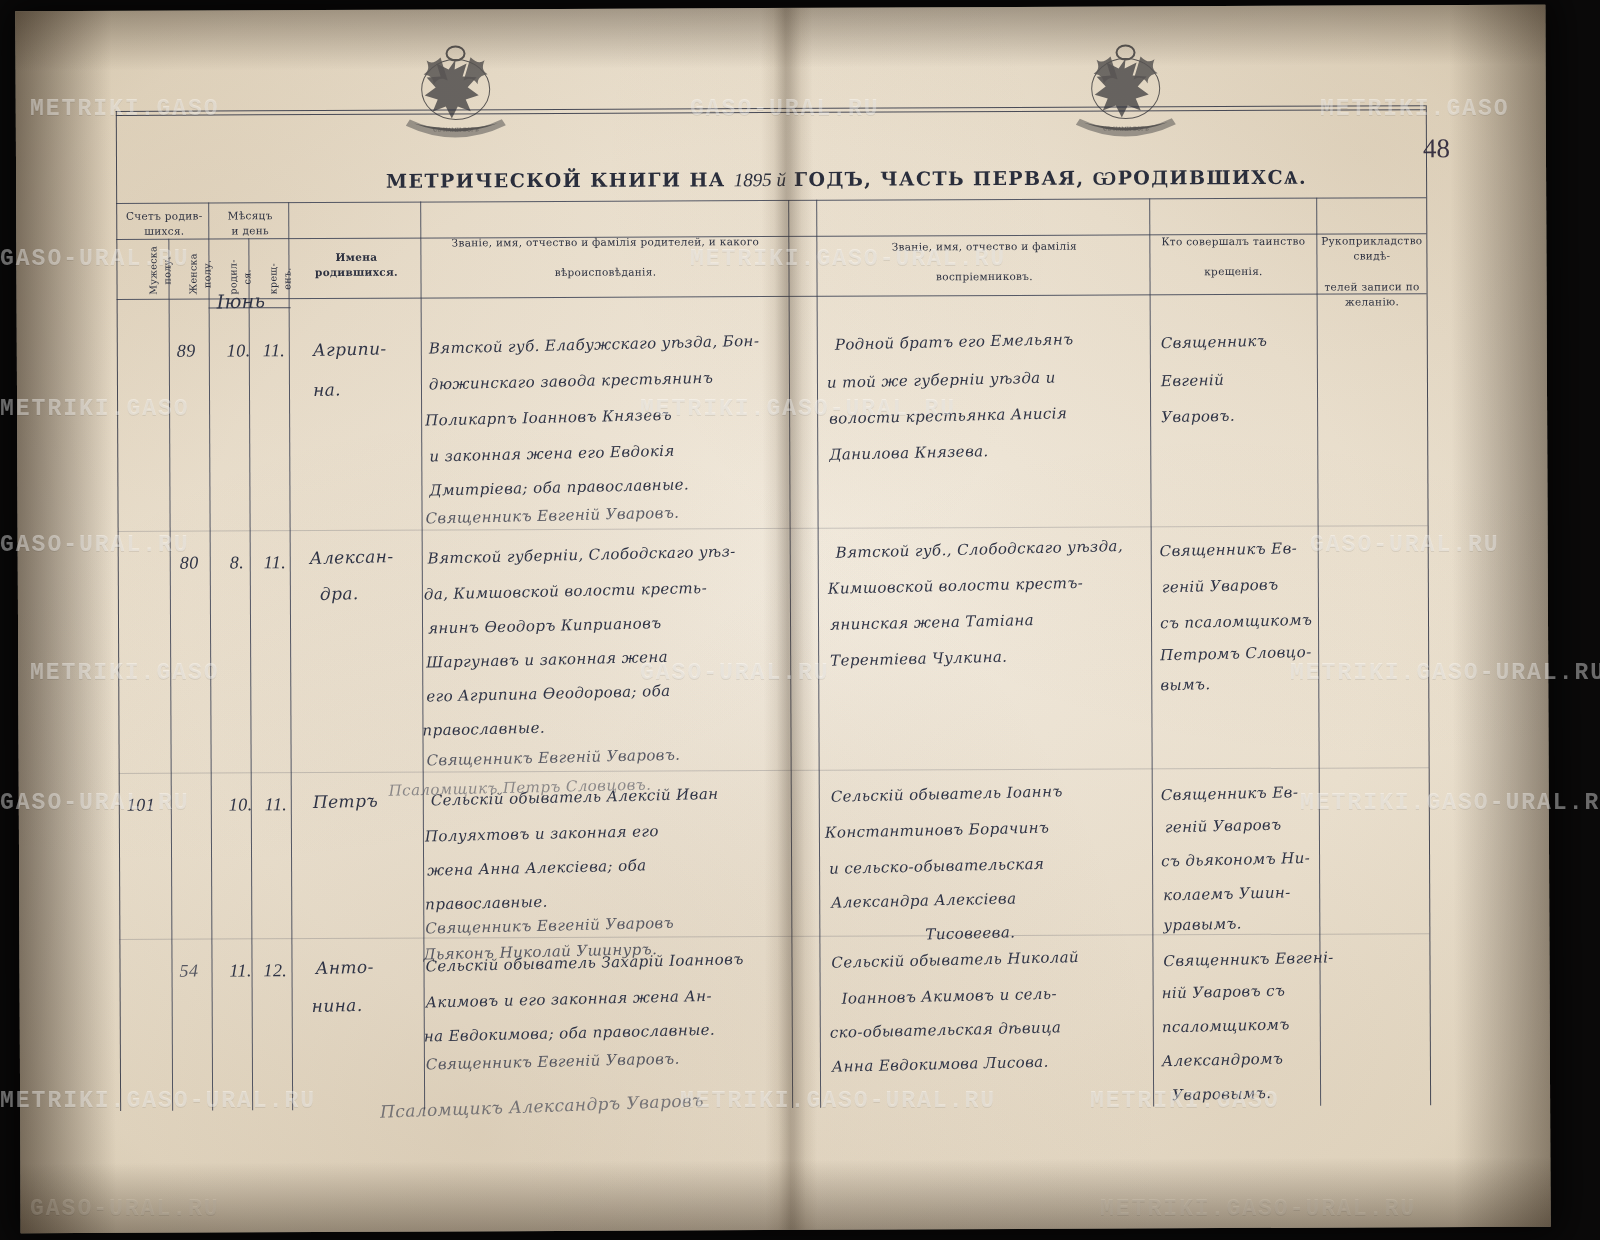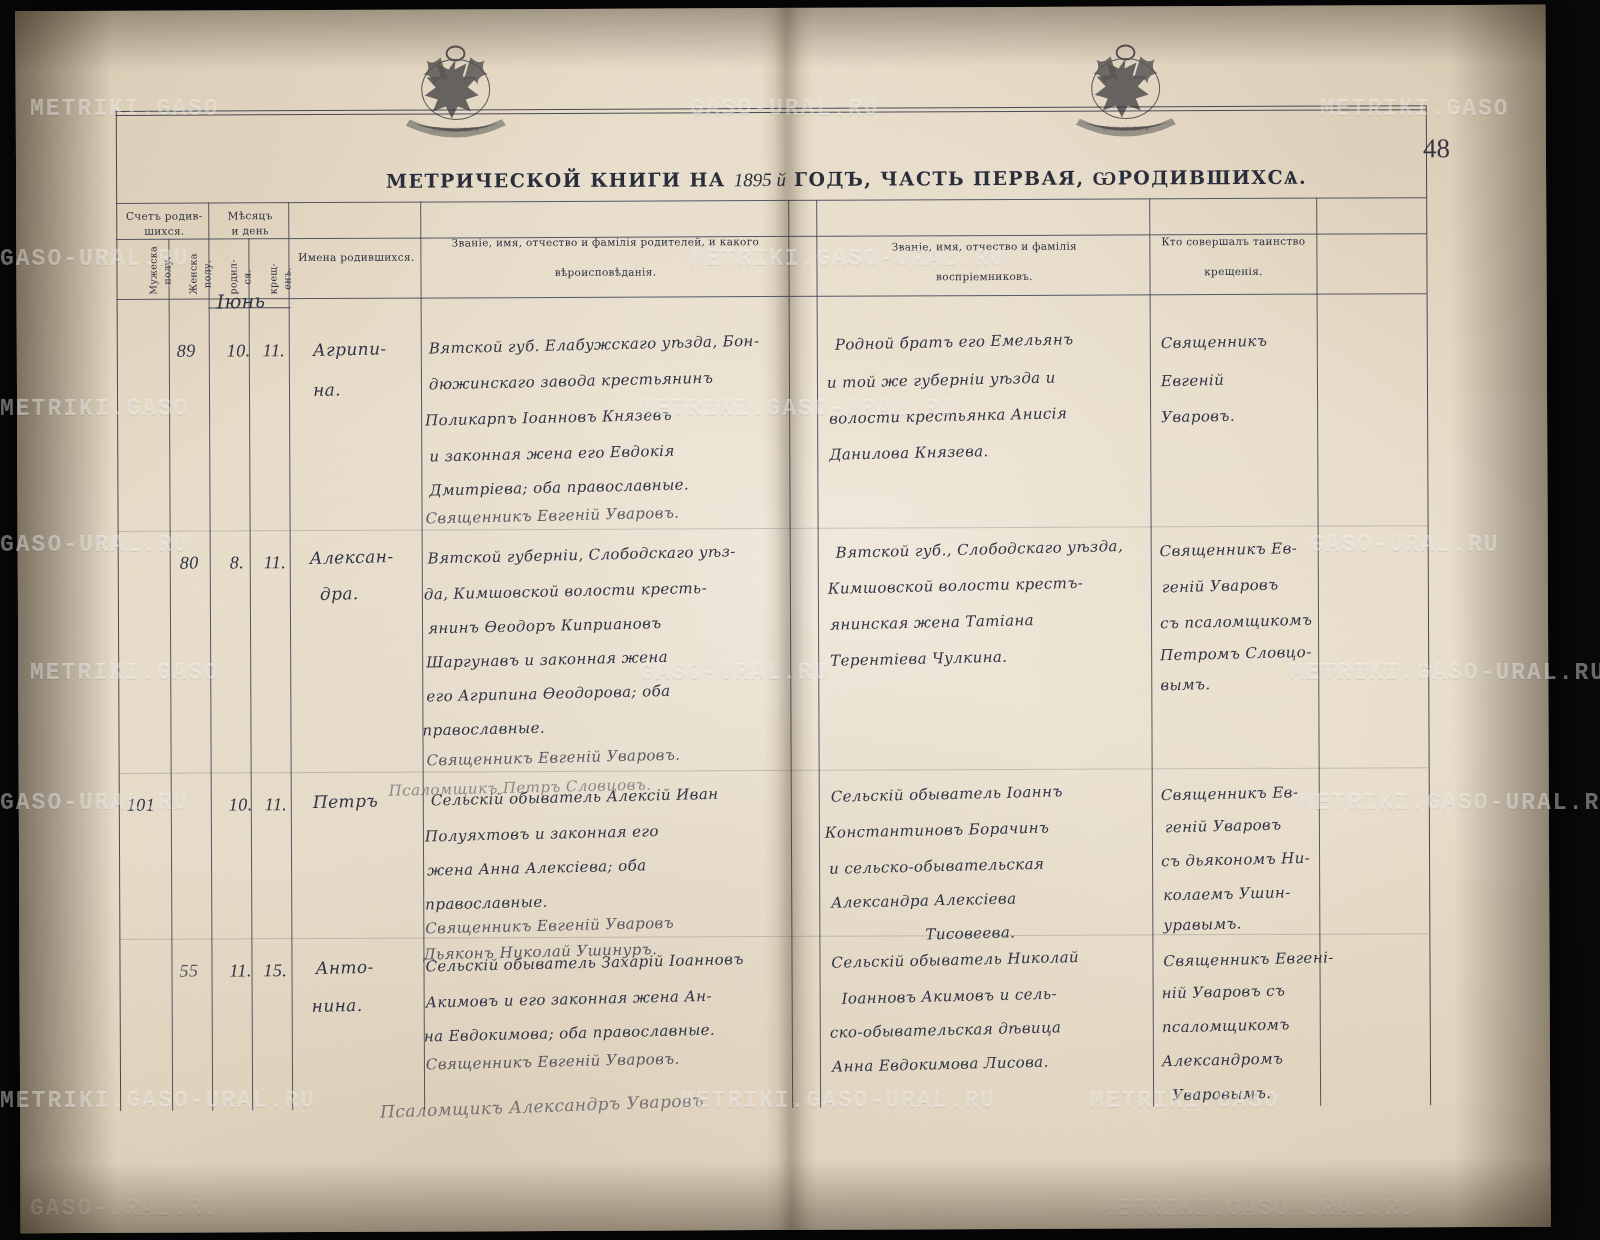--- a/index.html
+++ b/index.html
@@ -214,24 +214,25 @@
   <div class="rule h" style="left:100px; top:928px; width:1310px; opacity:0.22;"></div>
 
   <div class="colhead" style="left:104px; top:198px; width:88px;">Счетъ родив-<br>шихся.</div>
   <div class="colhead" style="left:196px; top:198px; width:76px;">Мѣсяцъ<br>и день</div>
 
   <div class="colhead vert" style="left:130px; top:284px; font-size:9.5px;">Мужеска<br>полу.</div>
   <div class="colhead vert" style="left:170px; top:284px; font-size:9.5px;">Женска<br>полу.</div>
   <div class="colhead vert" style="left:210px; top:284px; font-size:9.5px;">родил-<br>ся.</div>
   <div class="colhead vert" style="left:250px; top:284px; font-size:9.5px;">крещ-<br>енъ.</div>
 
-  <div class="colhead" style="left:278px; top:240px; width:124px;">Имена родившихся.</div>
+  <div class="colhead" style="left:278px; top:240px; width:124px;font-weight:bold;">Имена родившихся.</div>
   <div class="colhead" style="left:410px; top:226px; width:358px;">Званіе, имя, отчество и фамілія родителей, и какого<br><br>вѣроисповѣданія.</div>
   <div class="colhead" style="left:806px; top:232px; width:324px;">Званіе, имя, отчество и фамілія<br><br>воспріемниковъ.</div>
   <div class="colhead" style="left:1136px; top:228px; width:162px;">Кто совершалъ таинство<br><br>крещенія.</div>
+  <div class="colhead" style="left:1303px; top:228px; width:105px;">Рукоприкладство свидѣ-<br><br>телей записи по желанію.</div>
 
   <div class="hw l tilt" style="left:200px; top:280px;">Іюнь</div>
 
   <div class="hw num" style="left:160px; top:330px;">89</div>
   <div class="hw num" style="left:210px; top:330px;">10.</div>
   <div class="hw num" style="left:246px; top:330px;">11.</div>
   <div class="hw m tilt" style="left:296px; top:330px;">Агрипи-</div>
   <div class="hw m tilt" style="left:296px; top:370px;">на.</div>
 
   <div class="hw s tilt" style="left:412px; top:330px;">Вятской губ. Елабужскаго уѣзда, Бон-</div>
@@ -294,23 +295,23 @@
   <div class="hw s tilt" style="left:810px; top:852px;">и сельско-обывательская</div>
   <div class="hw s tilt" style="left:812px; top:886px;">Александра Алексіева</div>
   <div class="hw s tilt" style="left:906px; top:918px;">Тисовеева.</div>
 
   <div class="hw s tilt" style="left:1142px; top:780px;">Священникъ Ев-</div>
   <div class="hw s tilt" style="left:1146px; top:812px;">геній Уваровъ</div>
   <div class="hw s tilt" style="left:1142px; top:846px;">съ дьякономъ Ни-</div>
   <div class="hw s tilt" style="left:1144px; top:880px;">колаемъ Ушин-</div>
   <div class="hw s tilt" style="left:1144px; top:910px;">уравымъ.</div>
 
-  <div class="hw num fade" style="left:160px; top:950px;">55</div>
+  <div class="hw num fade" style="left:160px; top:950px;">54</div>
   <div class="hw num" style="left:210px; top:950px;">11.</div>
-  <div class="hw num" style="left:244px; top:950px;">15.</div>
+  <div class="hw num" style="left:244px; top:950px;">12.</div>
   <div class="hw m tilt" style="left:296px; top:948px;">Анто-</div>
   <div class="hw m tilt" style="left:292px; top:986px;">нина.</div>
 
   <div class="hw s tilt" style="left:406px; top:948px;">Сельскій обыватель Захарій Іоанновъ</div>
   <div class="hw s tilt" style="left:406px; top:984px;">Акимовъ и его законная жена Ан-</div>
   <div class="hw s tilt" style="left:404px; top:1018px;">на Евдокимова; оба православные.</div>
   <div class="hw s tilt fade" style="left:406px; top:1046px;">Священникъ Евгеній Уваровъ.</div>
 
   <div class="hw s tilt" style="left:812px; top:946px;">Сельскій обыватель Николай</div>
   <div class="hw s tilt" style="left:822px; top:982px;">Іоанновъ Акимовъ и сель-</div>

